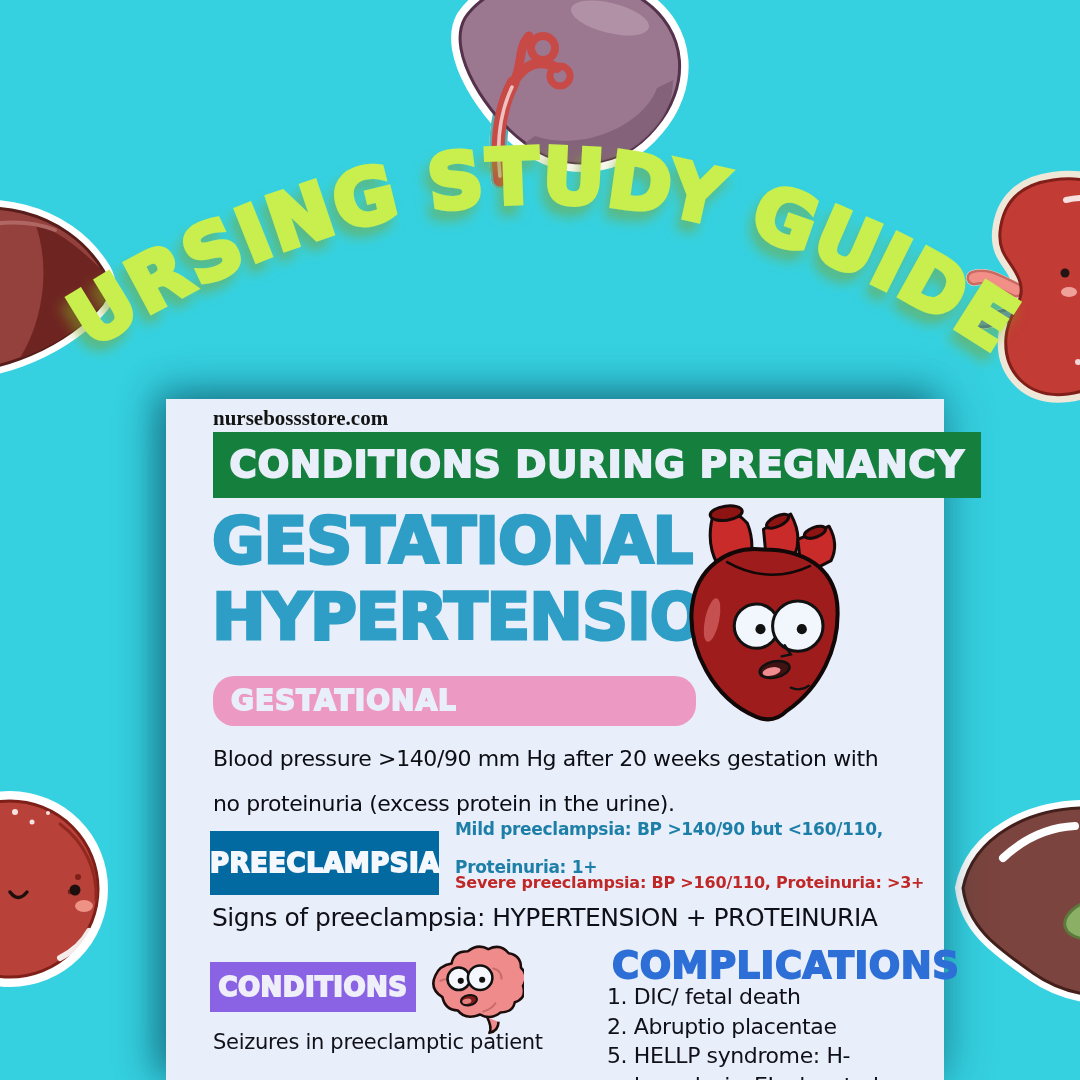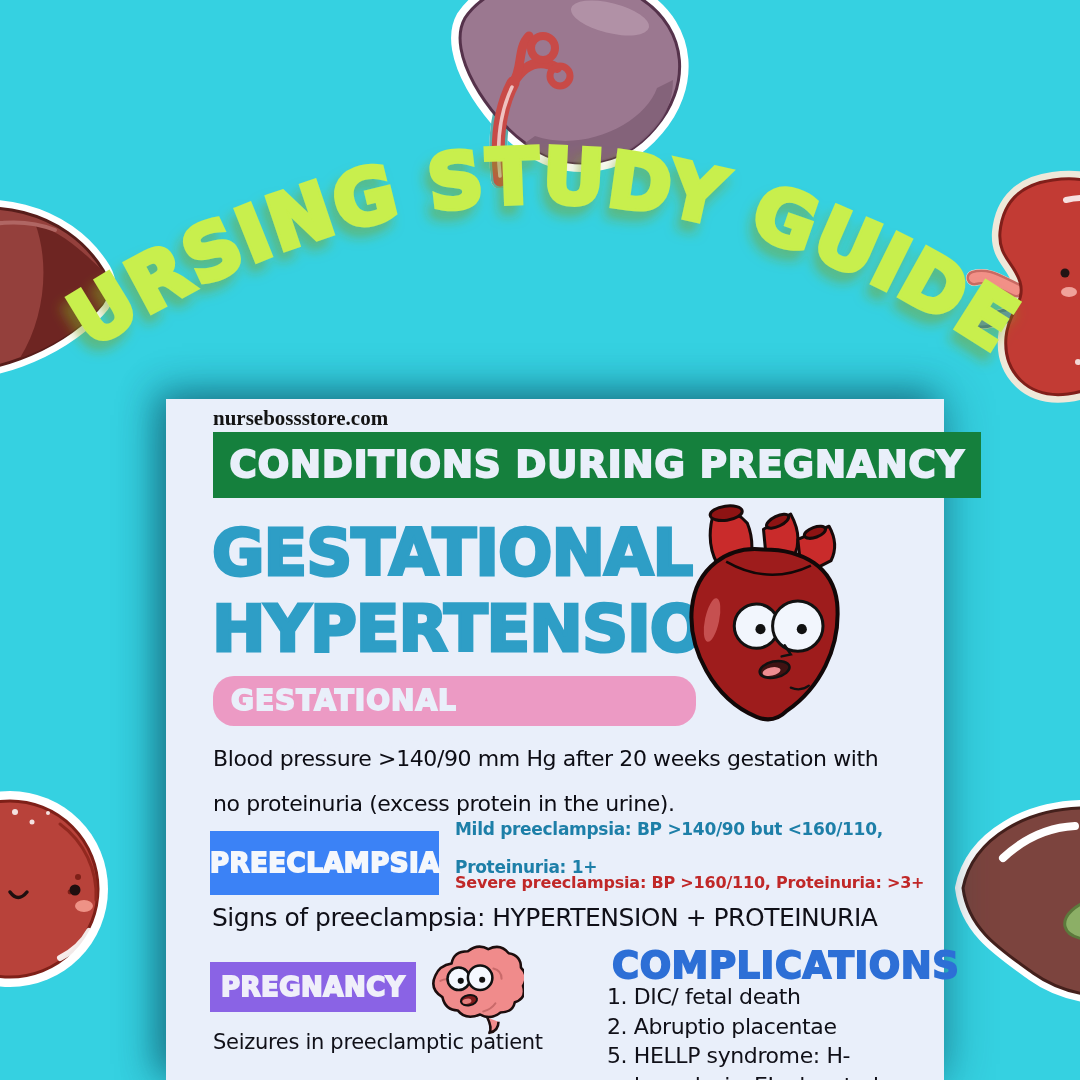--- a/index.html
+++ b/index.html
@@ -10,27 +10,27 @@
   
   .card{position:absolute;left:166px;top:399px;width:778px;height:681px;background:#E9EFFA;z-index:5;
         box-shadow:0 0 46px rgba(6,54,74,.45),-12px -8px 30px rgba(6,54,74,.35);}
   .site{position:absolute;left:47px;top:7px;font-family:"Liberation Serif",serif;font-weight:700;
         font-size:21px;color:#141414;}
   .bubble{font-weight:800;}
   .banner-blue{position:absolute;left:47px;top:33px;width:768px;height:66px;background:#15803d;
         color:#E9EFFA;font-size:37px;line-height:66px;text-align:center;letter-spacing:1px;
         -webkit-text-stroke:2px #E9EFFA;}
   .big-title{position:absolute;left:46px;top:104px;font-size:64px;line-height:76px;color:#2E9EC6;
-        font-weight:800;letter-spacing:-1px;margin-top:12px;-webkit-text-stroke:3px #2E9EC6;}
+        font-weight:800;letter-spacing:-1px;-webkit-text-stroke:3px #2E9EC6;}
   .pink-banner{position:absolute;left:47px;top:277px;width:483px;height:50px;background:#EC9AC4;
         color:#E9EFFA;font-size:28px;line-height:50px;padding-left:18px;box-sizing:border-box;
         -webkit-text-stroke:1.8px #E9EFFA;letter-spacing:1px;border-radius:21px;}
   .def{position:absolute;left:47px;top:337px;font-size:22px;line-height:45px;color:#0D0D14;
         font-weight:500;letter-spacing:-.4px;}
-  .orange-banner{position:absolute;left:44px;top:432px;width:229px;height:64px;background:#3b82f6;
+  .orange-banner{position:absolute;left:44px;top:432px;width:229px;height:64px;background:#0369a1;
         color:#F4F7FC;font-size:26px;line-height:64px;text-align:center;-webkit-text-stroke:1.8px #F4F7FC;
         letter-spacing:.5px;}
   .mild{position:absolute;left:289px;top:411px;font-size:17px;line-height:38px;color:#1D7FA8;
         font-weight:700;letter-spacing:-.3px;}
   .severe{position:absolute;left:289px;top:474px;font-size:16px;color:#C02828;font-weight:700;letter-spacing:-.2px;}
   .signs{position:absolute;left:46px;top:504px;font-size:25px;color:#101018;font-weight:500;letter-spacing:-.5px;}
   .purple-banner{position:absolute;left:44px;top:563px;width:206px;height:50px;background:#8A63E5;
         color:#EFEFFA;font-size:26px;line-height:50px;text-align:center;-webkit-text-stroke:1.8px #EFEFFA;
         letter-spacing:.5px;}
   .brain-svg{position:absolute;left:256px;top:541px;}
@@ -186,21 +186,21 @@
 
     <div class="mild">
       <div>Mild preeclampsia: BP &gt;140/90 but &lt;160/110,</div>
       <div>Proteinuria: 1+</div>
     </div>
 
     <div class="severe">Severe preeclampsia: BP &gt;160/110, Proteinuria: &gt;3+</div>
 
     <div class="signs">Signs of preeclampsia: HYPERTENSION + PROTEINURIA</div>
 
-    <div class="purple-banner bubble">PREGNANCY</div>
+    <div class="purple-banner bubble">CONDITIONS</div>
 
     <svg class="brain-svg" width="102" height="99" viewBox="0 0 100 97">
       <path d="M20,56 q-13,-8 -7,-21 q4,-10 16,-12 q2,-12 16,-12 q10,-8 20,-2 q12,-6 20,4 q12,2 12,14 q8,8 2,18 q4,12 -8,16 q-2,10 -14,10 q-10,8 -20,2 q-14,6 -22,-4 q-12,0 -15,-13 z" fill="#F08B8B" stroke="#1C0D0D" stroke-width="2.5" stroke-linejoin="round"></path>
       <path d="M64,76 q5,10 2,15 q9,-2 9,-11" fill="#F08B8B" stroke="#1C0D0D" stroke-width="2.5" stroke-linejoin="round"></path>
       <g fill="none" stroke="#C96A6A" stroke-width="2" stroke-linecap="round">
         <path d="M18,40 q8,-4 12,2"></path>
           <path d="M70,28 q8,2 8,10"></path>
           <path d="M60,70 q8,-2 12,-8"></path>
       </g>
       <circle cx="36" cy="38" r="11" fill="#F4F8FE" stroke="#111111" stroke-width="2.5"></circle>

